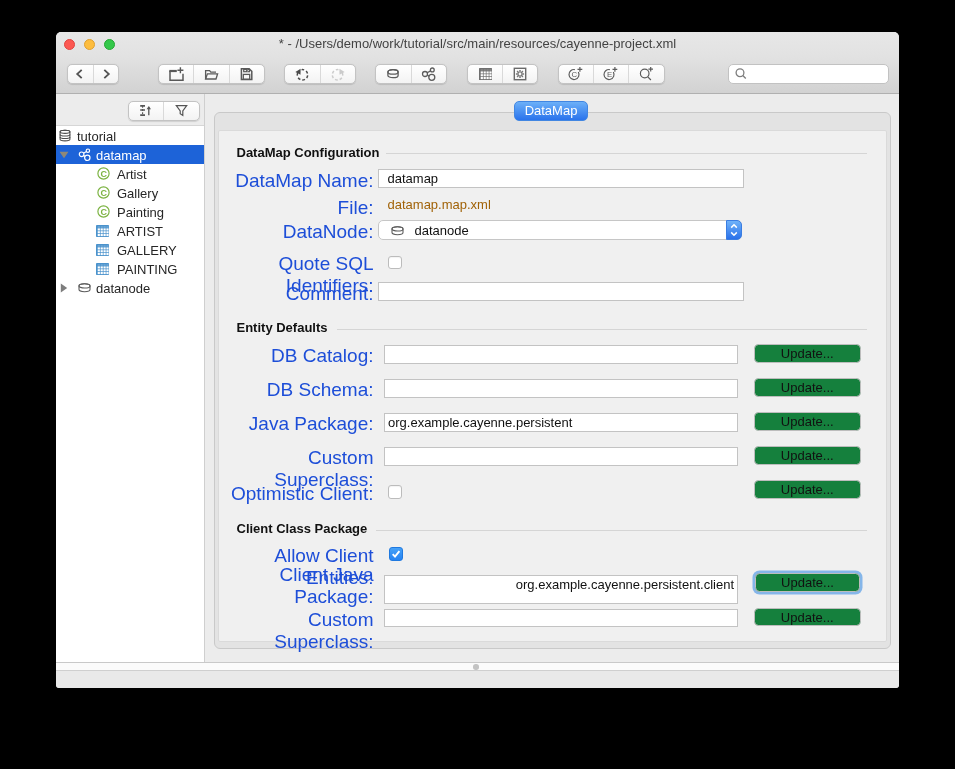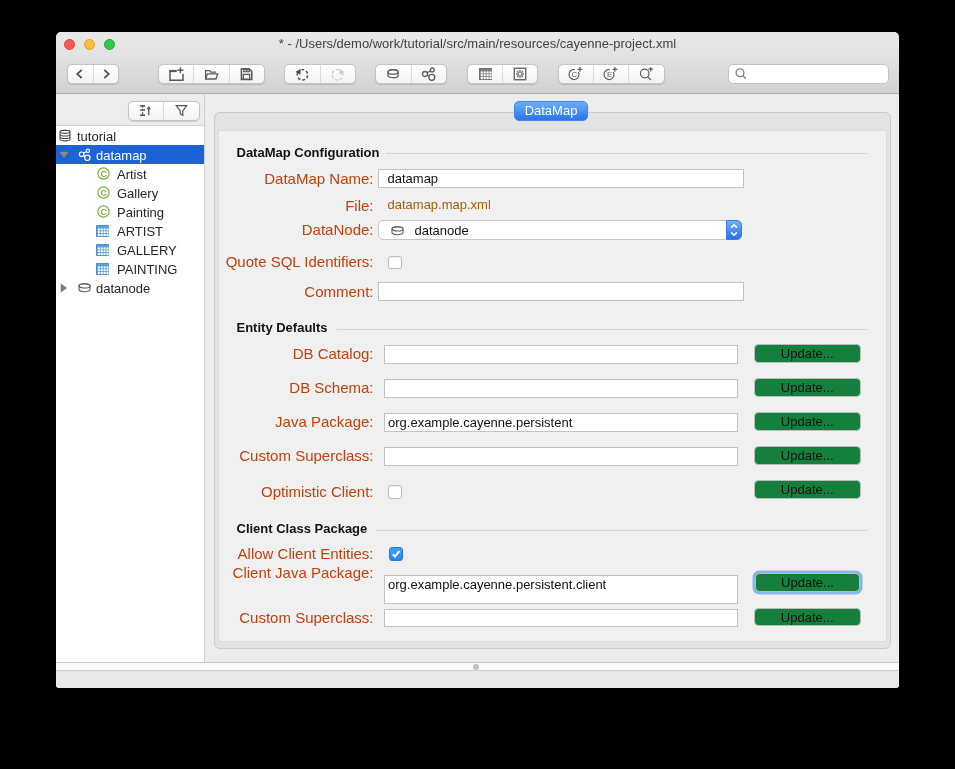--- a/index.html
+++ b/index.html
@@ -43,21 +43,21 @@
 
 .tabpane{position:absolute;left:157.5px;top:18px;width:677px;height:537px;box-sizing:border-box;
   background:#e3e3e3;border:1px solid #c9c9c9;border-radius:6px;}
 .inner{position:absolute;left:161.5px;top:36px;width:669px;height:511.5px;box-sizing:border-box;
   background:#f0f0f0;border:1px solid #dadada;border-radius:2px;}
 .tab{position:absolute;left:458px;top:6.5px;width:74px;height:20px;border-radius:5px;
   background:linear-gradient(#6cb0f8,#2a73ec);border:1px solid #4186e2;box-sizing:border-box;
   color:#fff;font-size:13px;text-align:center;line-height:18px;}
 .shead{position:absolute;font-size:13px;font-weight:bold;color:#111;}
 .sline{position:absolute;height:1px;background:#d5d5d5;}
-.flabel{position:absolute;left:150px;width:167.5px;text-align:right;font-size:15px;color:#c2410c;margin-top:-1px;}
+.flabel{position:absolute;left:150px;width:167.5px;text-align:right;font-size:19px;color:#1d4ed8;margin-top:-1px;}
 .field{position:absolute;background:#fff;border:1px solid #c3c3c3;box-sizing:border-box;
   font-size:13px;color:#111;padding:0 3px;line-height:17px;}
 .btn{position:absolute;width:106.5px;height:19px;box-sizing:border-box;background:#15803d;
   border:1px solid #bdbdbd;border-radius:4.5px;font-size:13px;color:#111;text-align:center;line-height:17px;}
 .cb{position:absolute;width:13.5px;height:13.5px;box-sizing:border-box;background:#fff;
   border:1px solid #bcbcbc;border-radius:3px;box-shadow:inset 0 1px 1px rgba(0,0,0,0.05);}
 .cbon{position:absolute;width:13.5px;height:13.5px;box-sizing:border-box;border-radius:3px;
   background:linear-gradient(#46a1f7,#2583f2);border:1px solid #1f79e0;}
 </style>
 </head>
@@ -251,21 +251,21 @@
 
     <div class="shead" style="left:180.5px;top:426.5px;">Client Class Package</div>
     <div class="sline" style="left:320px;top:435.5px;width:490.5px;"></div>
     <div class="flabel" style="top:451.75px;">Allow Client Entities:</div>
     <div class="cbon" style="left:333px;top:453px;">
         <svg width="12" height="12" viewBox="0 0 12 12" style="position:absolute;left:0;top:0;">
           <path d="M2.7 6.2 L5 8.6 L9.4 3.2" fill="none" stroke="#fff" stroke-width="1.9"></path>
         </svg>
       </div>
     <div class="flabel" style="top:471px;">Client Java Package:</div>
-    <div class="field" style="left:328px;top:481px;width:354px;height:29px;">org.example.cayenne.persistent.client</div>
+    <div class="field" style="left:328px;top:481px;width:354px;height:29px;text-align:right;">org.example.cayenne.persistent.client</div>
     <div class="btn" style="left:699px;top:479px;width:105px;height:18.5px;box-shadow:0 0 0 2.5px #85b6e9;">Update...</div>
     <div class="flabel" style="top:515.5px;">Custom Superclass:</div>
     <div class="field" style="left:328px;top:514.5px;width:354px;height:18px;"></div>
     <div class="btn" style="left:698px;top:513.5px;height:18px;">Update...</div>
     <div class="sidebar">
       <div class="sidehead">
         <div class="tbgroup" style="left:71.5px;top:6.5px;width:72px;height:20px;">
           <div class="tbseg">
               <svg width="15" height="15" viewBox="0 0 15 15">
                 <path d="M4.6 2.9 V12.1" stroke="#555" stroke-width="1.1" stroke-dasharray="1.8 1.4" fill="none"></path>

